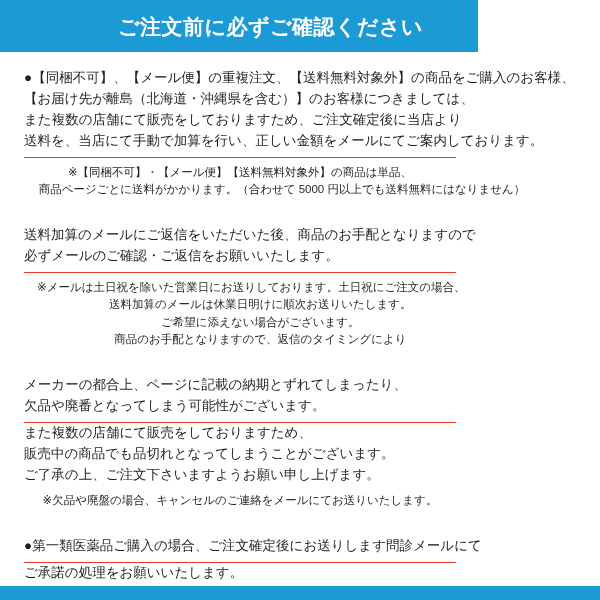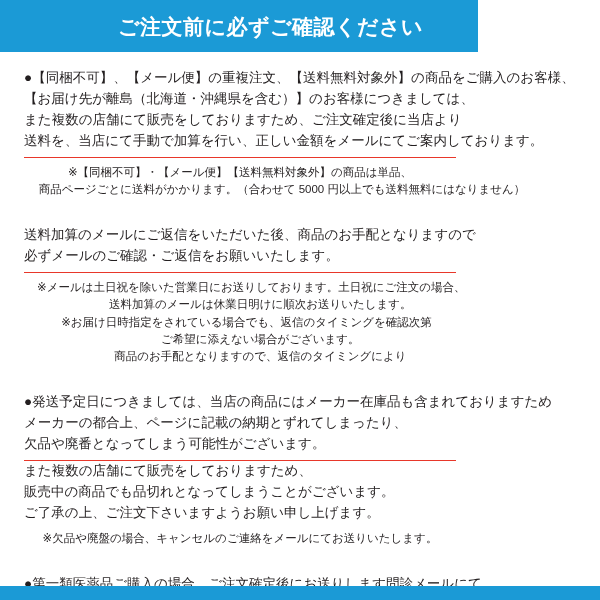--- a/index.html
+++ b/index.html
@@ -99,29 +99,27 @@
     </div>
 
     <div class="gap-md"></div>
 
     <div class="block">
       <div class="line">送料加算のメールにご返信をいただいた後、商品のお手配となりますので</div>
       <div class="line uline-red">必ずメールのご確認・ご返信をお願いいたします。</div>
       <div class="gap-sm"></div>
       <div class="note note-indent">※メールは土日祝を除いた営業日にお送りしております。土日祝にご注文の場合、</div>
       <div class="note note-indent2">　 送料加算のメールは休業日明けに順次お送りいたします。</div>
-      <div class="note note-indent">※お届け日時指定をされている場合でも、返信のタイミングを確認次第</div>
       <div class="note note-indent2">　 ご希望に添えない場合がございます。</div>
       <div class="note note-indent2">　 商品のお手配となりますので、返信のタイミングにより</div>
     </div>
 
     <div class="gap-md"></div>
 
     <div class="block">
-      <div class="line">●発送予定日につきましては、当店の商品にはメーカー在庫品も含まれておりますため</div>
       <div class="line">メーカーの都合上、ページに記載の納期とずれてしまったり、</div>
       <div class="line uline-red">欠品や廃番となってしまう可能性がございます。</div>
       <div class="line">また複数の店舗にて販売をしておりますため、</div>
       <div class="line">販売中の商品でも品切れとなってしまうことがございます。</div>
       <div class="line">ご了承の上、ご注文下さいますようお願い申し上げます。</div>
       <div class="gap-sm"></div>
       <div class="note">※欠品や廃盤の場合、キャンセルのご連絡をメールにてお送りいたします。</div>
     </div>
 
     <div class="gap-md"></div>

